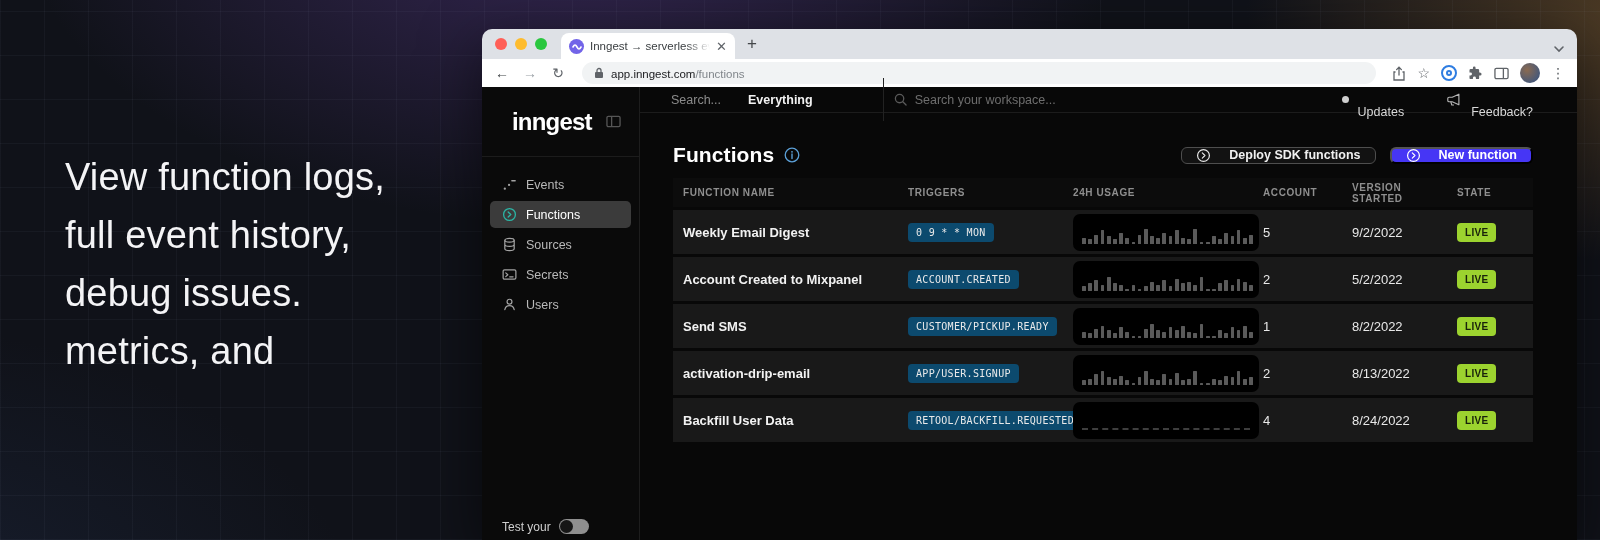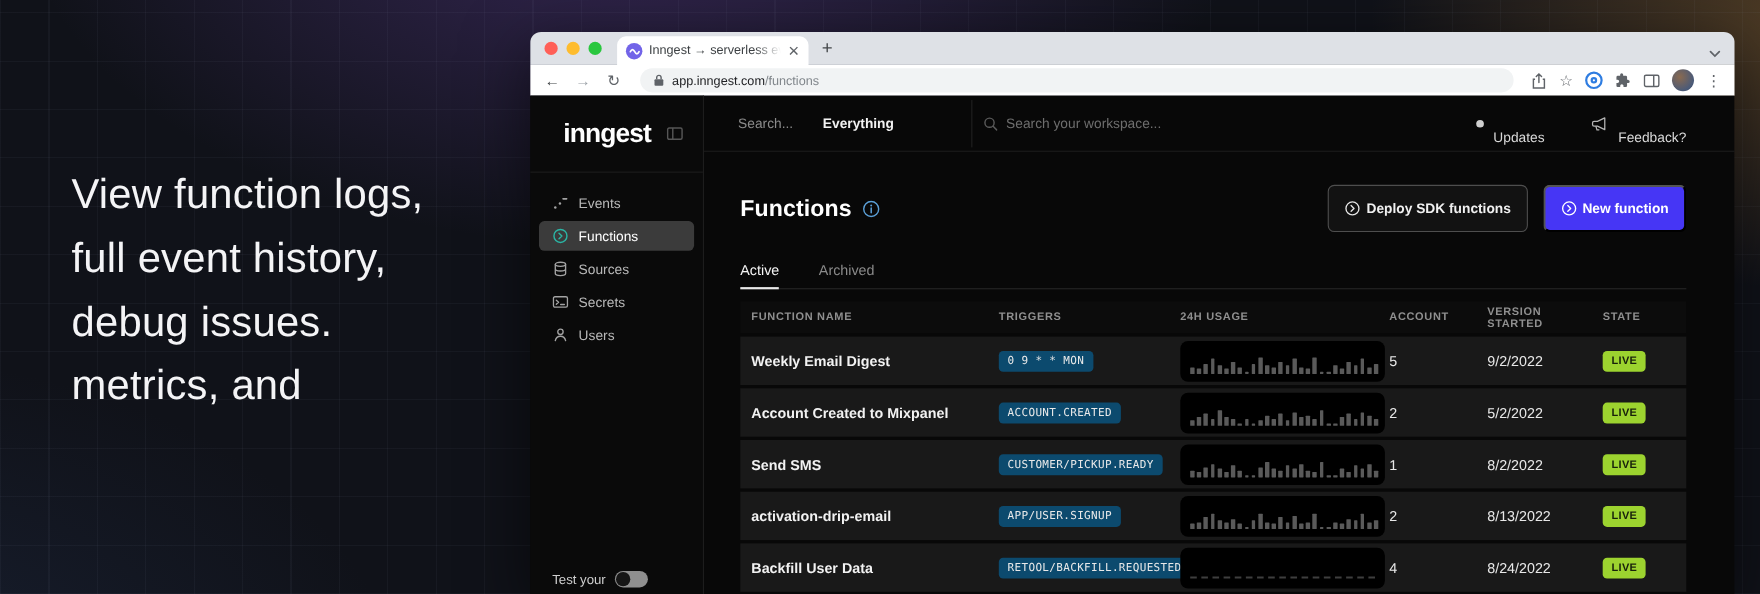--- a/index.html
+++ b/index.html
@@ -70,39 +70,39 @@
   .nav{ margin-top:14px; display:flex; flex-direction:column; gap:3px; padding:0 8px; }
   .nav-item{ height:27px; display:flex; align-items:center; gap:9px; padding:0 12px;
              border-radius:5px; color:#b9b9b9; font-size:12.5px; }
   .nav-item.active{ background:#3b3b3b; color:#ffffff; }
   .testmode{ position:absolute; left:20px; bottom:6px; display:flex; align-items:center; gap:8px;
              color:#cfcfcf; font-size:12px; }
   .toggle{ width:30px; height:15px; border-radius:8px; background:#8f8f8f; position:relative; }
   .toggle i{ position:absolute; left:1px; top:1px; width:13px; height:13px; border-radius:50%; background:#161616; }
 
   .right{ flex:1; display:flex; flex-direction:column; min-width:0; }
-  .topbar{ height:51px; border-bottom:1px solid #1c1c1c; display:flex; align-items:center; flex:0 0 auto; }
+  .topbar{ height:26px; border-bottom:1px solid #1c1c1c; display:flex; align-items:center; flex:0 0 auto; }
   .tb-label{ color:#8b8b8b; font-size:12.5px; margin-left:31px; }
   .tb-scope{ color:#f2f2f2; font-size:12.5px; font-weight:700; margin-left:27px; }
   .tb-div{ width:1px; height:43px; background:#222222; margin-left:70px; }
   .tb-search{ display:flex; align-items:center; gap:8px; margin-left:10px; flex:1; }
   .tb-search input{ background:transparent; border:none; outline:none; color:#0f766e;
                     font-size:12.5px; width:240px; font-family:"Liberation Sans",sans-serif; }
   .tb-search input::placeholder{ color:#6e6e6e; }
   .tb-right{ display:flex; align-items:center; gap:9px; padding-right:44px; }
   .dot{ width:7px; height:7px; border-radius:50%; background:#cfcfcf; }
   .tb-right .txt{ color:#d9d9d9; font-size:12.5px;margin-top:25px; }
   .tb-gap{ width:24px; }
 
   .content{ flex:1; padding:30px 44px 0 33px; min-width:0; }
   .page-head{ display:flex; align-items:center; }
   .page-title{ color:#ffffff; font-size:21px; font-weight:700; letter-spacing:.1px; }
   .info-ico{ margin-left:10px; display:flex; }
   .actions{ margin-left:auto; display:flex; gap:14px; }
-  .btn{ height:43px; border-radius:6px; display:flex; align-items:center; gap:5px;
+  .btn{ height:17px; border-radius:6px; display:flex; align-items:center; gap:18px;
         font-size:12.5px; font-weight:700; padding:0 14px; }
   .btn-ghost{ background:#121212; border:1px solid #4e4e4e; color:#f0f0f0; }
   .btn-primary{ background:#4636f5; color:#ffffff; }
 
   .tabs{ display:flex; gap:36px; margin-top:27px; border-bottom:1px solid #262626; }
   .tab-item{ font-size:13px; padding-bottom:9px; position:relative; color:#8a8a8a; }
   .tab-item.active{ color:#f5f5f5; }
   .tab-item.active::after{ content:""; position:absolute; left:0; right:0; bottom:-1px; height:2px; background:#e8e8e8; }
 
   .table{ margin-top:11px; }
@@ -300,24 +300,20 @@
               <button class="btn btn-primary">
                 <svg width="15" height="15" viewBox="0 0 16 16">
                     <circle cx="8" cy="8" r="6.3" fill="none" stroke="#ffffff" stroke-width="1.3"></circle>
                     <path d="M6.7 5.2 9.5 8l-2.8 2.8" fill="none" stroke="#ffffff" stroke-width="1.3" stroke-linecap="round" stroke-linejoin="round"></path>
                   </svg>
                 <span>New function</span>
               </button>
             </div>
           </div>
 
-          <div class="tabs">
-            <span class="tab-item active">Active</span>
-            <span class="tab-item">Archived</span>
-          </div>
 
           <div class="table">
             <div class="thead">
               <div class="cell first">FUNCTION NAME</div>
               <div class="cell">TRIGGERS</div>
               <div class="cell">24H USAGE</div>
               <div class="cell">ACCOUNT</div>
               <div class="cell">VERSION STARTED</div>
               <div class="cell">STATE</div>
             </div>

